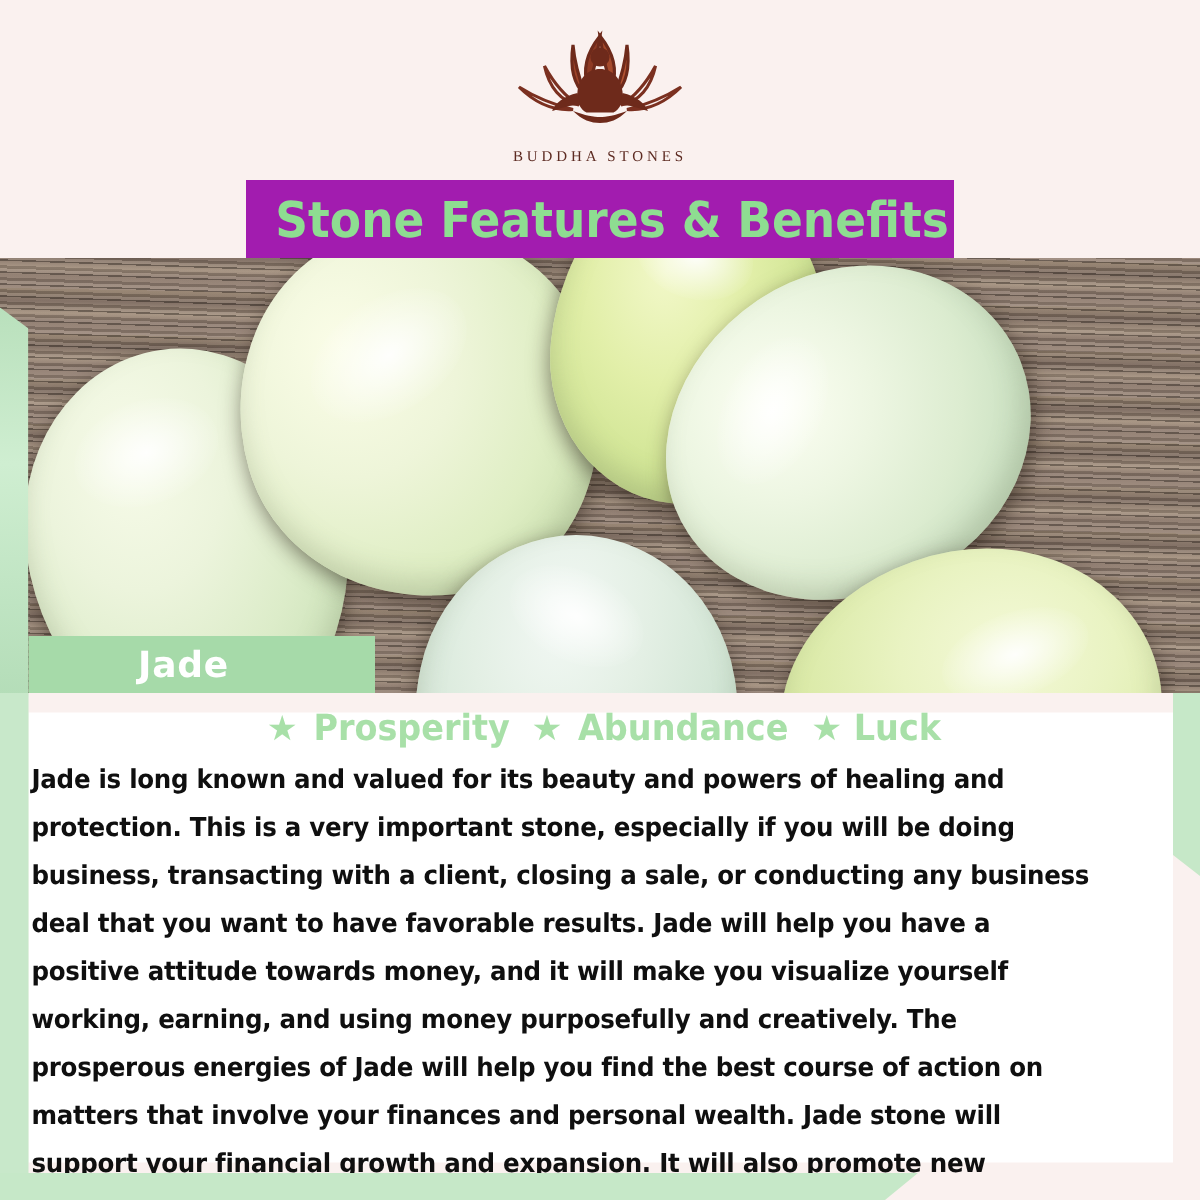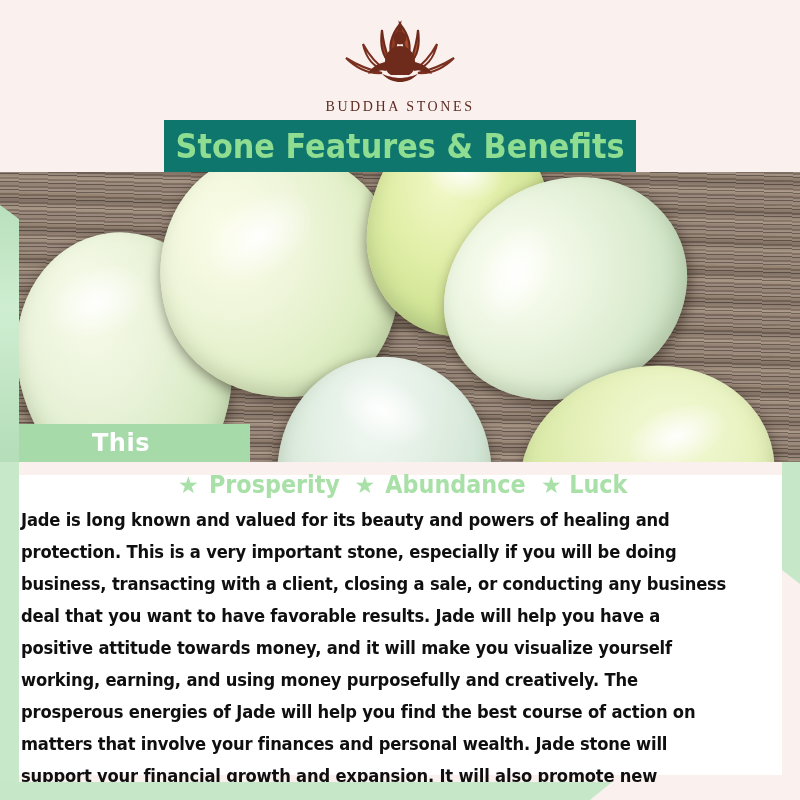--- a/index.html
+++ b/index.html
@@ -93,37 +93,36 @@
     text-align: center;
   }
   .logo-mark {
     display: block;
     margin: 0 auto;
   }
   .logo-text {
     display: block;
     margin-top: 3px;
     font-family: "Liberation Serif", serif;
-    font-size: 14px;
+    font-size: 10px;
     letter-spacing: 2.6px;
     color: #5d2b22;
     font-weight: 400;
   }
 
   
   .title-band {
     position: absolute;
     top: 120px;
     left: 164px;
     width: 472px;
     height: 52px;
-    background: #0f766e;
+    background: #a21caf;
     display: flex;
     align-items: center;
-    justify-content: center;
     z-index: 6;
   }
   .title-text {
     font-family: "DejaVu Sans", sans-serif;
     font-weight: bold;
     font-size: 33px;
     color: #8edd91;
     letter-spacing: 0px;
     transform: scaleX(0.92);
     white-space: nowrap;
@@ -333,21 +332,21 @@
     <div class="stone s6"></div>
   </div>
 
   <div class="frame-left-photo"></div>
 
   <div class="title-band">
     <span class="title-text">Stone Features &amp; Benefits</span>
   </div>
 
   <div class="jade-label">
-    <span class="jade-text">This</span>
+    <span class="jade-text">Jade</span>
   </div>
 
   <div class="body-panel">
     <div class="body-inner"></div>
     <div class="keywords">
       <span class="kw-star">★</span><span class="kw">Prosperity</span><span class="kw-star">★</span><span class="kw">Abundance</span><span class="kw-star">★</span><span class="kw">Luck</span>
     </div>
     <div class="paragraph">Jade is long known and valued for its beauty and powers of healing and protection. This is a very important stone, especially if you will be doing business, transacting with a client, closing a sale, or conducting any business deal that you want to have favorable results. Jade will help you have a positive attitude towards money, and it will make you visualize yourself working, earning, and using money purposefully and creatively. The prosperous energies of Jade will help you find the best course of action on matters that involve your finances and personal wealth. Jade stone will support your financial growth and expansion. It will also promote new beginnings and give you the guidance that you need to be successful and wealthy!</div>
   </div>
 

